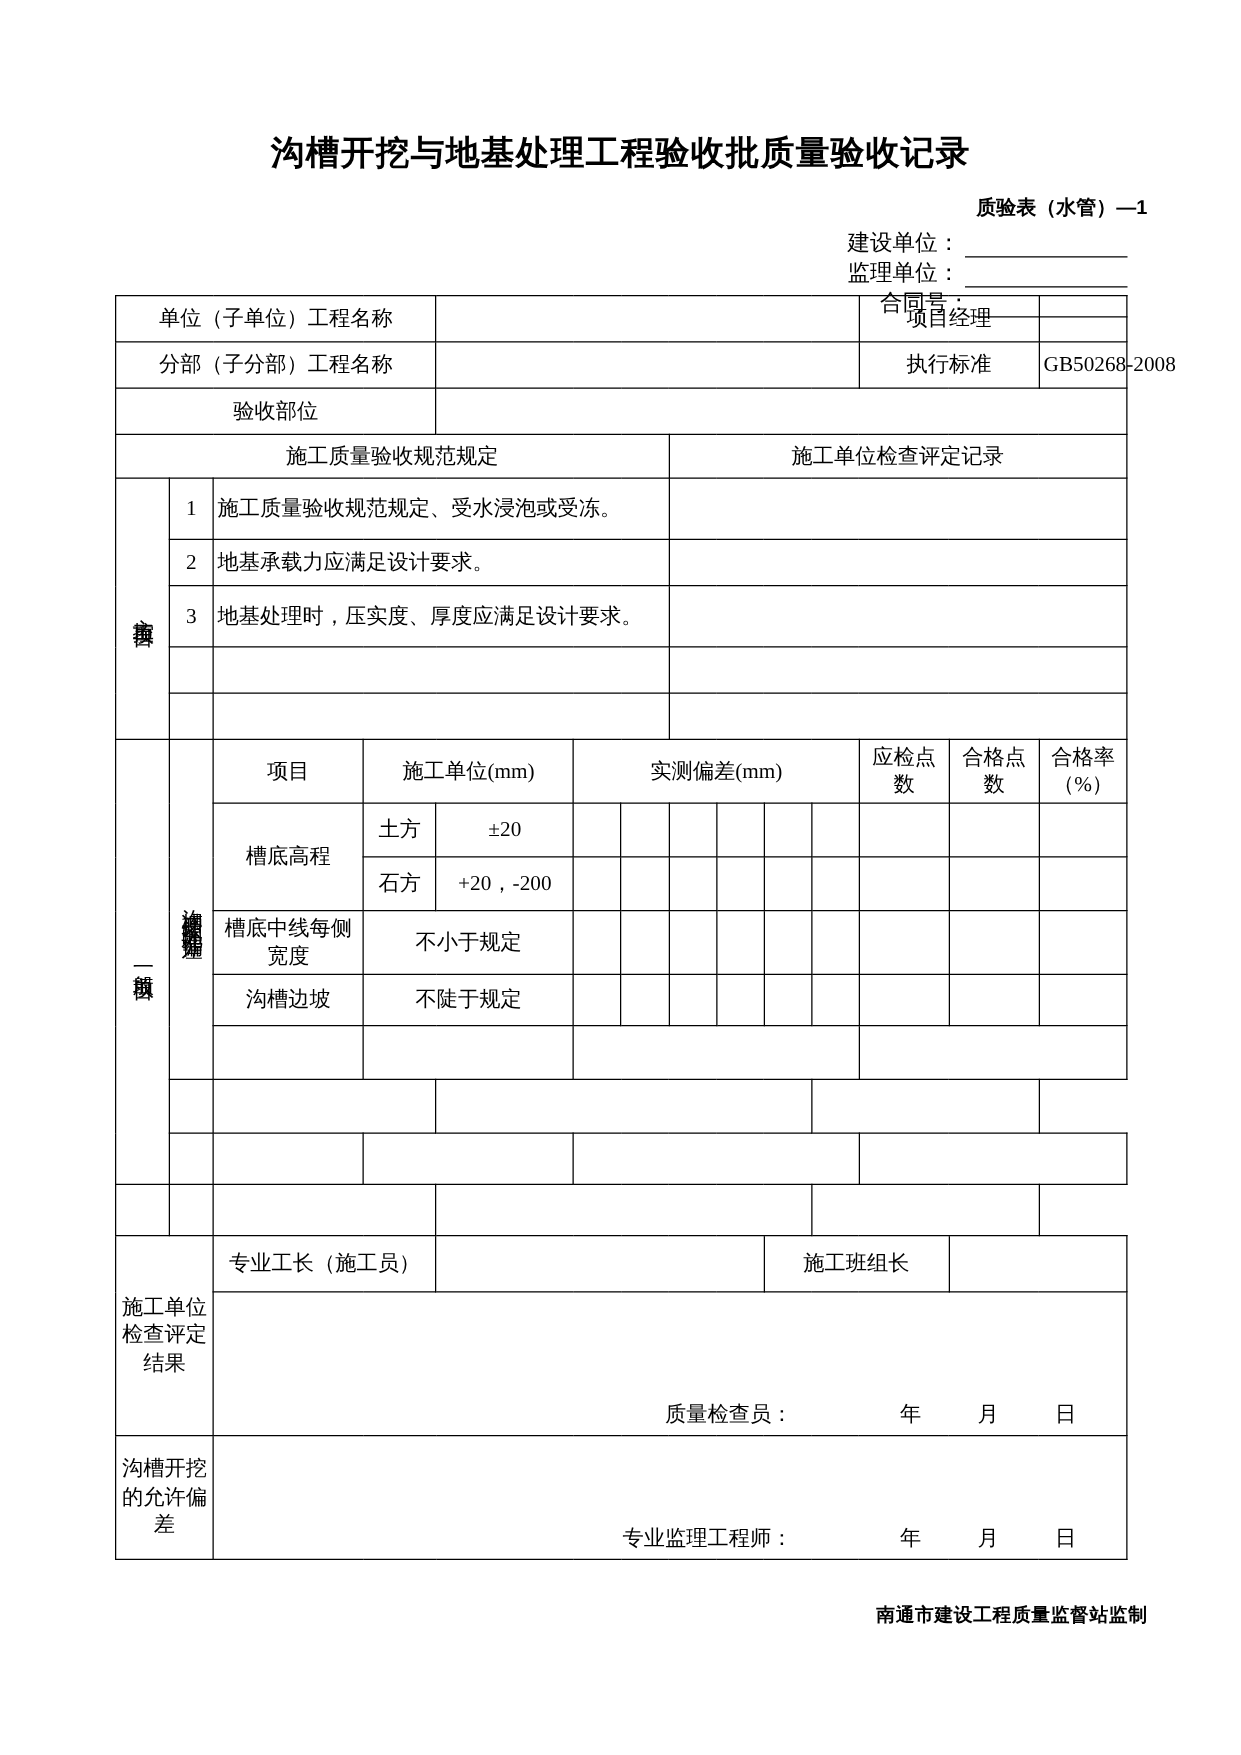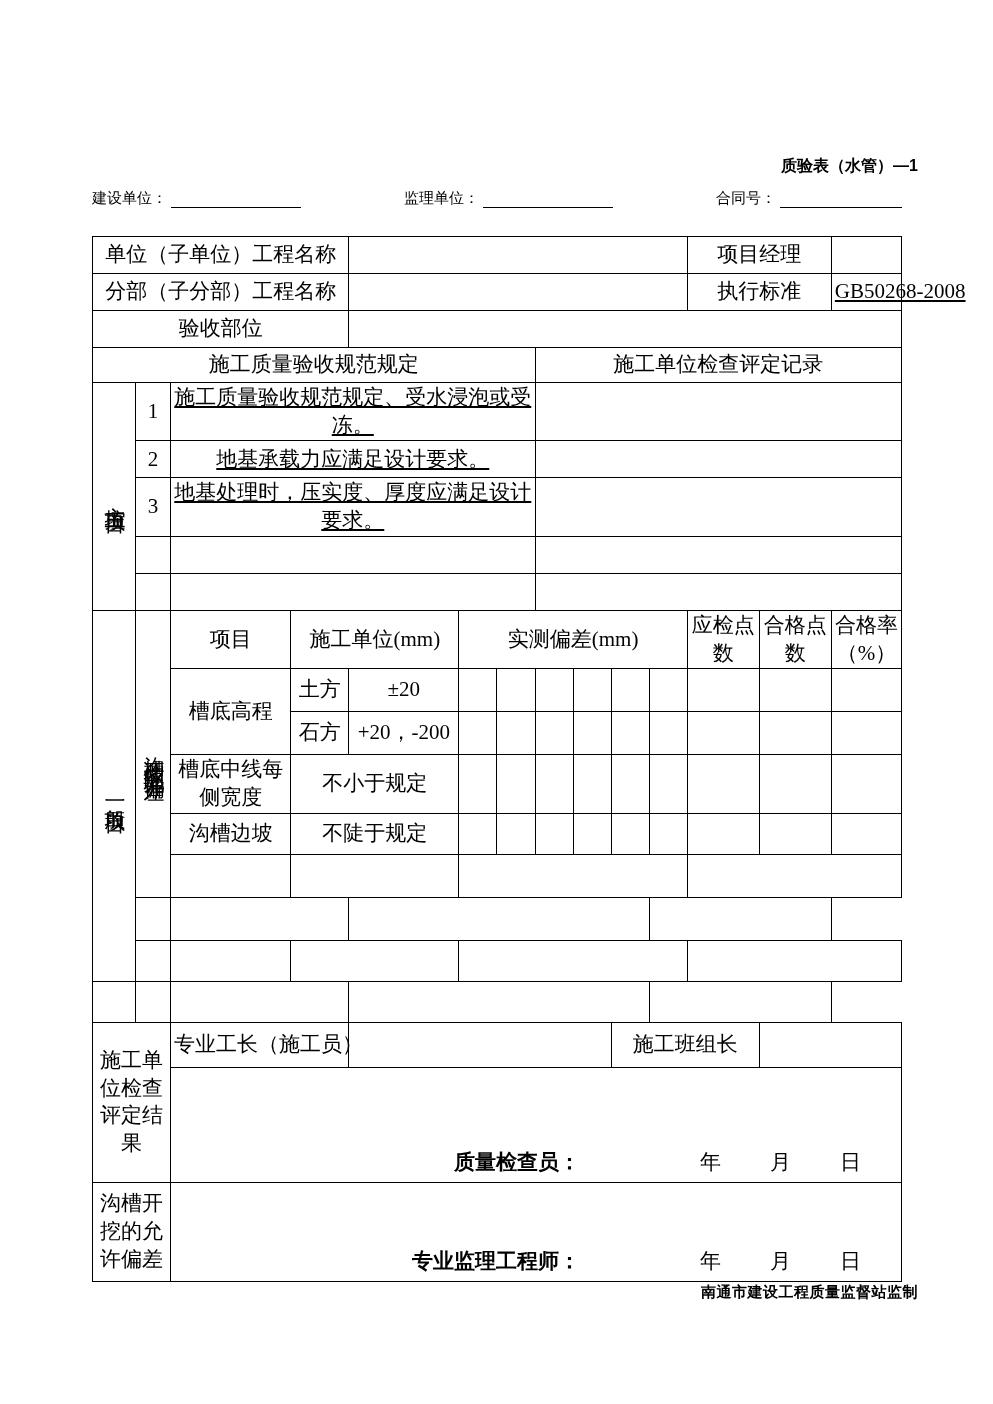--- a/index.html
+++ b/index.html
@@ -22,57 +22,57 @@
   }
   .subtitle{
     position:absolute;right:75px;top:156px;
     font-size:16px;font-weight:bold;
     font-family:"Liberation Sans","DejaVu Sans",sans-serif;
     text-align:right;
   }
 
   
   .hdr{position:absolute;left:92px;top:182px;width:810px;}
-  .hdr-row{display:flex;align-items:flex-end;height:26px;font-size:15px;}
+  .hdr-row{display:flex;align-items:flex-end;height:26px;font-size:18px;flex-direction:column;}
   .fld{display:flex;align-items:flex-end;white-space:nowrap;}
   .fld .lbl{}
   .fld .rule{
     display:inline-block;border-bottom:1px solid #000;
     height:14px;margin-left:4px;
   }
   .sp{flex:1 1 auto;}
 
   
   table.main{
     position:absolute;left:92px;top:236px;
     width:810px;
     border-collapse:collapse;
     table-layout:fixed;
-    font-size:21px;
+    font-size:17px;
   }
   table.main td{
     border:1px solid #000;
     padding:1px 3px;
     vertical-align:middle;
     line-height:1.32;
   }
   .c{text-align:center;}
-  .l{text-align:center;padding-left:6px;text-decoration:underline;}
+  .l{text-align:left;padding-left:6px;}
   .vert{
     writing-mode:vertical-rl;
     text-orientation:upright;
     letter-spacing:3px;
     margin:0 auto;
     display:block;
     text-align:center;
     white-space:nowrap;
   }
   .vcell{text-align:center;vertical-align:middle;}
   .nowrap{white-space:nowrap;}
-  .sig-name{margin-right:120px;white-space:nowrap;font-weight:bold;}
+  .sig-name{margin-right:86px;white-space:nowrap;}
   .ymd{white-space:nowrap;letter-spacing:14px;}
 
   .resultcell{position:relative;}
   .resultcell .sig{
     position:absolute;left:0;right:26px;bottom:5px;
     display:flex;justify-content:flex-end;
   }
 
   
   .footer{
@@ -80,20 +80,21 @@
     font-size:15px;font-weight:bold;
     font-family:"Liberation Sans","DejaVu Sans",sans-serif;
     letter-spacing:0.5px;
   }
 </style>
 </head>
 <body>
 
 <div class="page">
 
+  <div class="title">沟槽开挖与地基处理工程验收批质量验收记录</div>
   <div class="subtitle">质验表（水管）—1</div>
 
   <div class="hdr">
     <div class="hdr-row">
       <span class="fld">
         <span class="lbl">建设单位：</span>
         <span class="rule" style="width:130px"></span>
       </span>
       <span class="sp"></span>
       <span class="fld">

